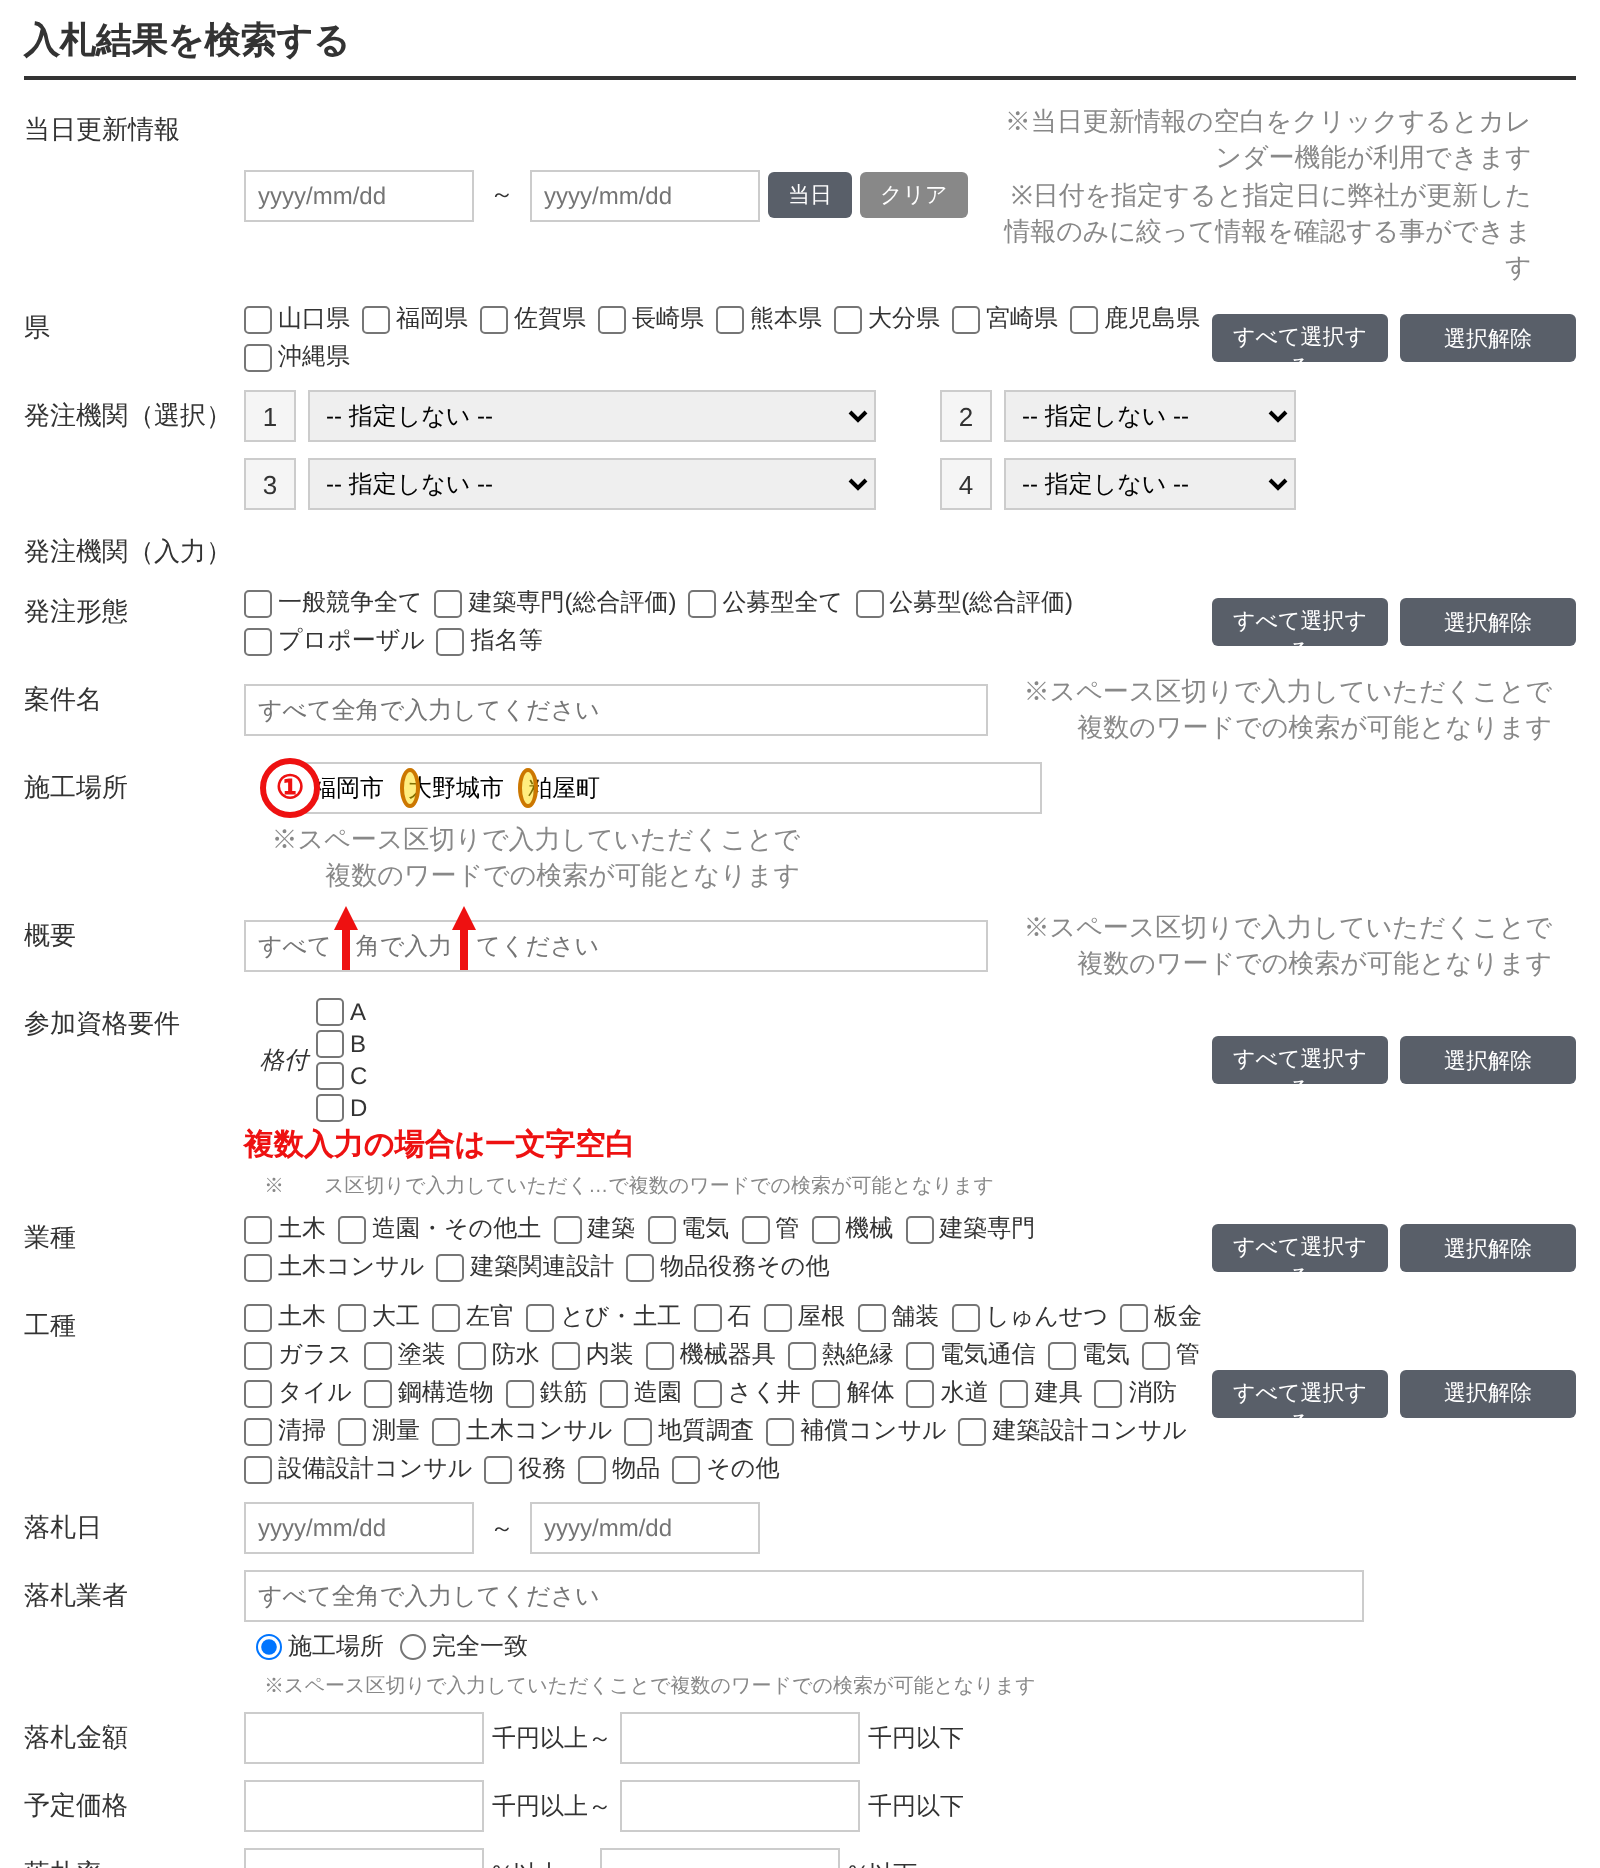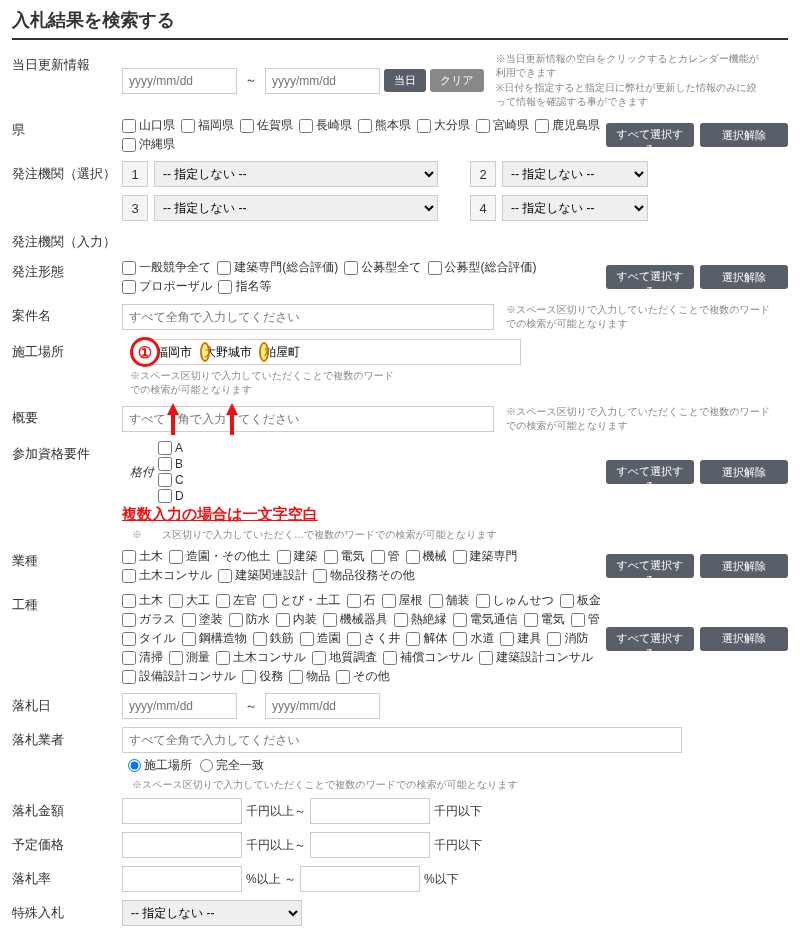--- a/index.html
+++ b/index.html
@@ -1,21 +1,21 @@
 <!DOCTYPE html>
 <html><head>
 <meta charset="utf-8">
 <style>
 * { box-sizing: border-box; margin: 0; padding: 0; font-family: "Meiryo", "MS PGothic", sans-serif; }
 body { background: #fff; padding: 8px 12px; font-size: 12px; color: #333; }
 h2 { font-size: 18px; font-weight: bold; border-bottom: 2px solid #333; padding-bottom: 6px; margin-bottom: 12px; }
 .row { display: flex; align-items: flex-start; margin-bottom: 8px; position: relative; }
 .label { width: 110px; font-size: 13px; padding-top: 4px; flex-shrink: 0; }
 .content { flex: 1; display: flex; flex-wrap: wrap; align-items: center; gap: 4px; }
-.note { font-size: 10px; color: #888; margin-left: 8px; max-width: 270px; }
+.note { font-size: 13px; color: #888; margin-left: 8px; max-width: 270px; text-align: right; }
 .hint { font-size: 10px; color: #888; margin-left: 120px; margin-bottom: 6px; margin-top: -4px; }
 input[type="text"] { border: 1px solid #ccc; padding: 4px 6px; font-size: 12px; height: 26px; }
 .date { width: 115px; color: #aaa; }
 .tilde { margin: 0 4px; }
 .btn-small { padding: 4px 10px; border: none; border-radius: 3px; color: #fff; font-size: 11px; cursor: pointer; }
 .btn-dark { background: #595f69; }
 .btn-gray { background: #888; }
 .btn-select { background: #595f69; width: 88px; height: 24px; font-size: 11px; }
 .chk-group { display: flex; flex-wrap: wrap; gap: 2px 6px; align-items: center; flex: 1; }
 .chk { display: flex; align-items: center; gap: 3px; font-size: 12px; white-space: nowrap; }
@@ -217,21 +217,21 @@
         </label>
       </div>
     <div class="right-btns">
       <button class="btn-small btn-select">すべて選択する</button>
       <button class="btn-small btn-select">選択解除</button>
     </div>
   </div>
 </div>
 <div class="row" style="margin-top:-6px;">
   <div class="label"></div>
-  <div class="anno-text" style="margin-left:0;text-decoration:underline;">複数入力の場合は一文字空白</div>
+  <div class="anno-text" style="margin-left:0;">複数入力の場合は一文字空白</div>
 </div>
 <div class="hint">※　　ス区切りで入力していただく…で複数のワードでの検索が可能となります</div>
 
 <div class="row">
   <div class="label">業種</div>
   <div class="content">
     <div class="chk-group" id="gyoshu-group" style="max-width:500px;">
         <label class="chk">
           <input type="checkbox" style="">
           <span>土木</span>

